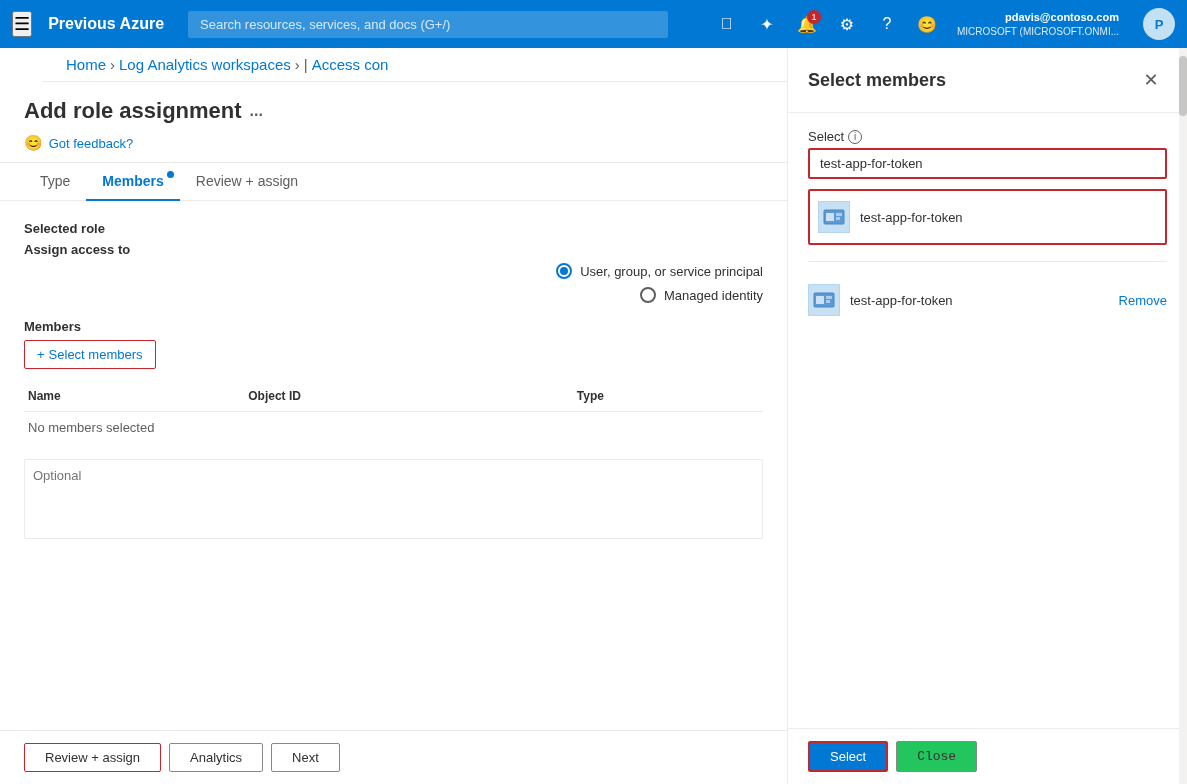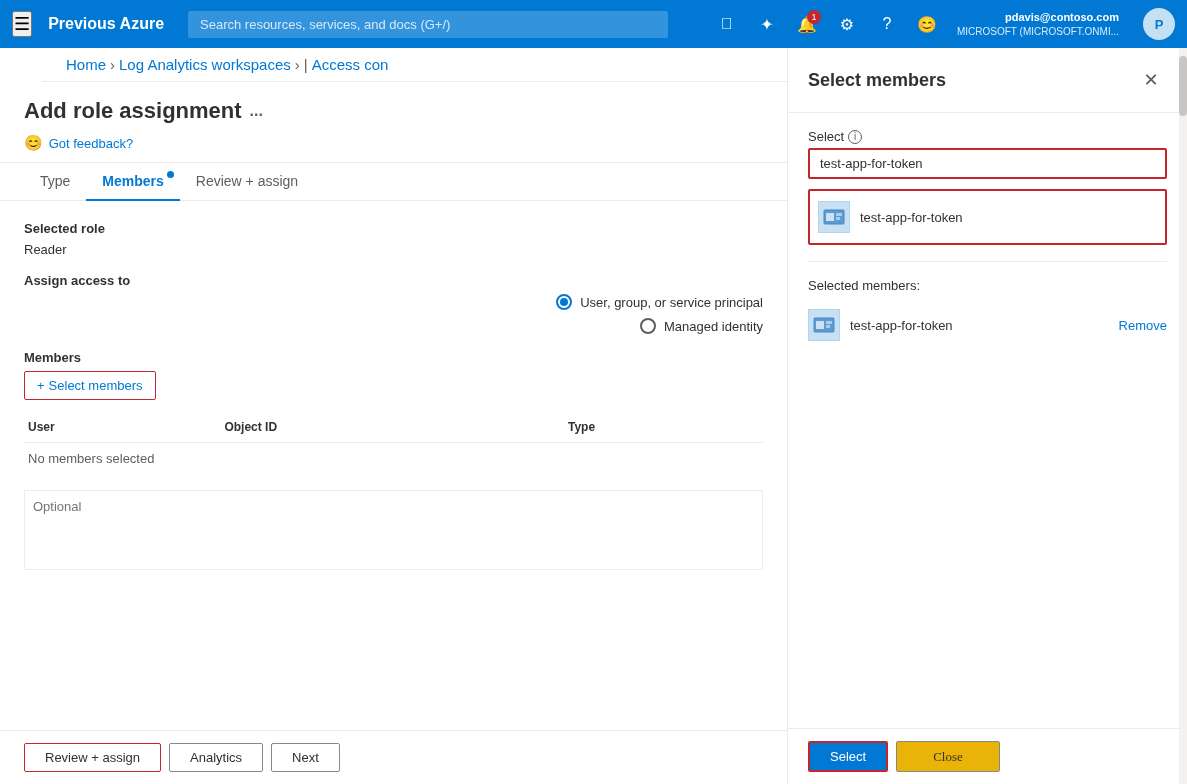--- a/index.html
+++ b/index.html
@@ -367,28 +367,28 @@
       border: 1px solid #0078d4;
       color: white;
       padding: 6px 20px;
       font-size: 13px;
       cursor: pointer;
       border-radius: 2px;
       font-family: inherit;
       border: 2px solid #c4262e;
     }
     .btn-outline-close {
-      background: #eab308;
+      background: #22c55e;
       border: 1px solid #8a8886;
       color: #323130;
-      padding: 6px 36px;
+      padding: 6px 20px;
       font-size: 13px;
       cursor: pointer;
       border-radius: 2px;
-      font-family: Liberation Serif, serif;
+      font-family: Liberation Mono, monospace;
     }
   </style>
 </head>
 <body>
 
 <div class="topbar">
   <button class="topbar-hamburger">☰</button>
   <span class="topbar-logo">Previous Azure</span>
   <input class="topbar-search" type="text" placeholder="Search resources, services, and docs (G+/)" style="">
   <div class="topbar-icons">
@@ -455,21 +455,20 @@
         <span class="tab-dot"></span>
       </div>
       <div class="tab">
         <span>Review + assign</span>
       </div>
     </div>
 
     <div class="content-area">
 
       <div class="section-label">Selected role</div>
-      <div class="section-value">Reader</div>
 
       <div class="section-label">Assign access to</div>
       <div class="radio-group">
         <label class="radio-item">
           <div class="radio-circle selected"></div>
           <span>User, group, or service principal</span>
         </label>
         <label class="radio-item">
           <div class="radio-circle unselected"></div>
           <span>Managed identity</span>
@@ -478,21 +477,21 @@
 
       <div class="members-section">
         <div class="section-label">Members</div>
         <button class="select-members-btn">
           <span>+</span>
           <span> Select members</span>
         </button>
         <table class="members-table">
           <thead>
             <tr>
-              <th>User</th>
+              <th>Name</th>
               <th>Object ID</th>
               <th>Type</th>
             </tr>
           </thead>
           <tbody>
             <tr>
               <td colspan="3">No members selected</td>
             </tr>
           </tbody>
         </table>
@@ -535,21 +534,20 @@
             <rect x="13" y="7" width="6" height="3" rx="0.5" fill="white" opacity="0.5"></rect>
             <rect x="13" y="11" width="4" height="3" rx="0.5" fill="white" opacity="0.5"></rect>
           </svg>
         </div>
         <span class="result-name">test-app-for-token</span>
       </div>
 
       <div class="divider"></div>
 
       
-      <div class="selected-members-label">Selected members:</div>
       <div class="selected-member-row">
         <div class="app-icon">
           <svg width="22" height="22" viewBox="0 0 22 22" fill="none" xmlns="http://www.w3.org/2000/svg">
             <rect x="1" y="4" width="20" height="14" rx="1" fill="#5b9bd5" stroke="#4a86c0" stroke-width="1"></rect>
             <rect x="3" y="7" width="8" height="8" rx="0.5" fill="white" opacity="0.7"></rect>
             <rect x="13" y="7" width="6" height="3" rx="0.5" fill="white" opacity="0.5"></rect>
             <rect x="13" y="11" width="4" height="3" rx="0.5" fill="white" opacity="0.5"></rect>
           </svg>
         </div>
         <span class="selected-member-name">test-app-for-token</span>

